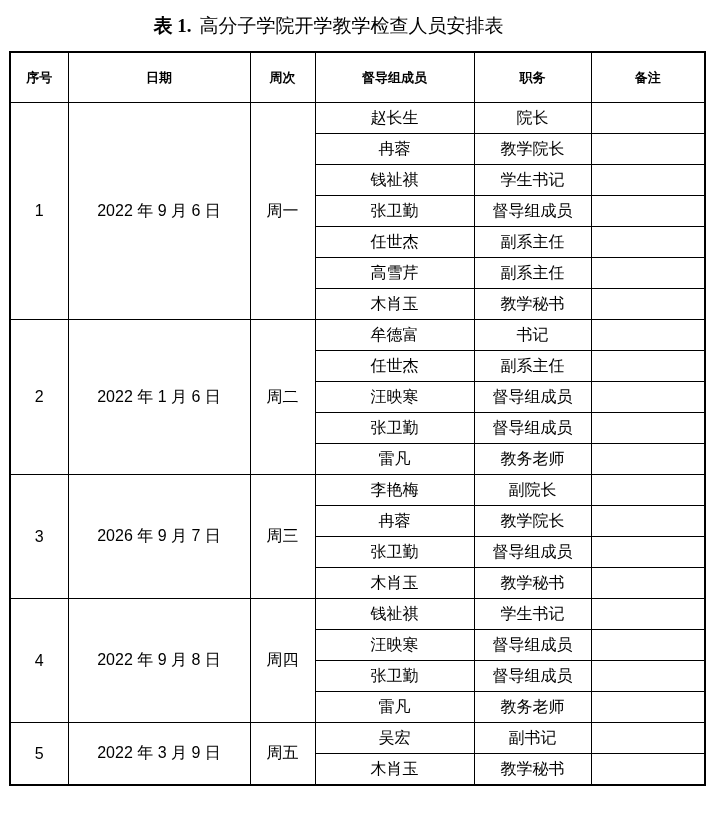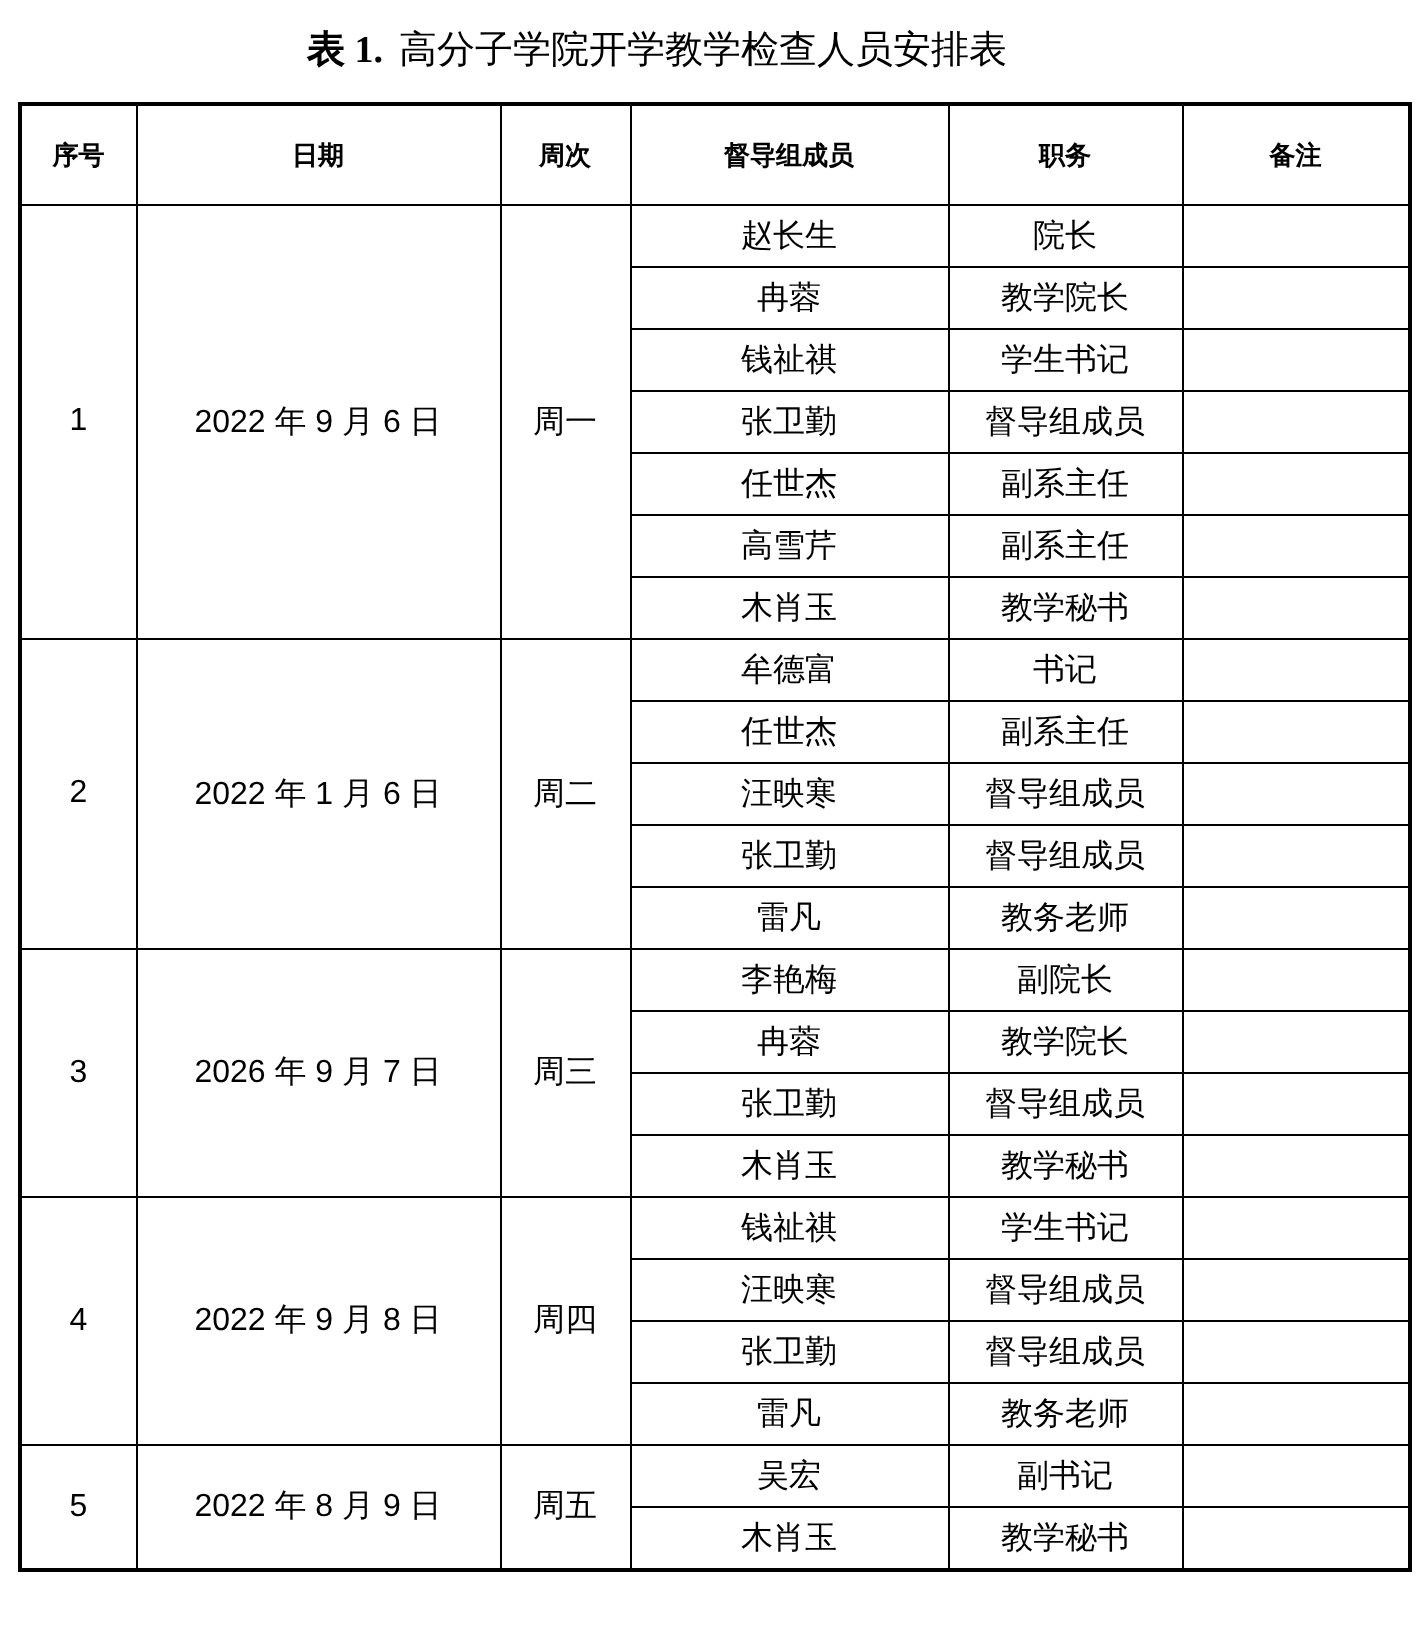--- a/index.html
+++ b/index.html
@@ -200,21 +200,21 @@
           <td>督导组成员</td>
           <td></td>
         </tr>
         <tr>
           <td>雷凡</td>
           <td>教务老师</td>
           <td></td>
         </tr>
         <tr>
           <td rowspan="2">5</td>
-          <td rowspan="2">2022 年 8 月 9 日</td>
+          <td rowspan="2">2022 年 3 月 9 日</td>
           <td rowspan="2">周五</td>
           <td>吴宏</td>
           <td>副书记</td>
           <td></td>
         </tr>
         <tr>
           <td>木肖玉</td>
           <td>教学秘书</td>
           <td></td>
         </tr>

